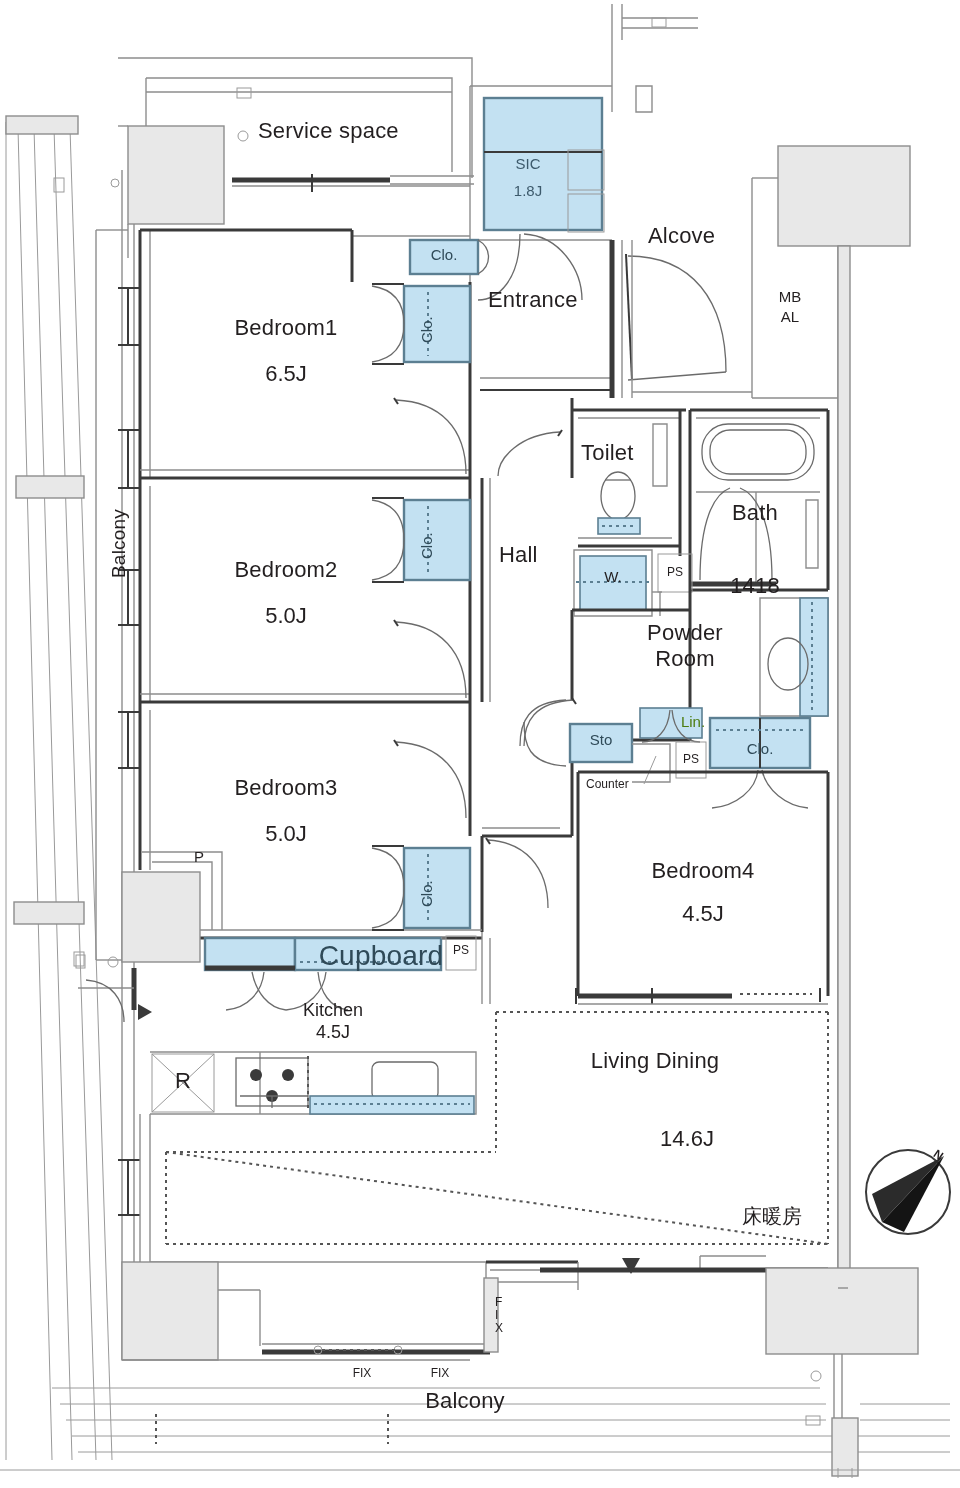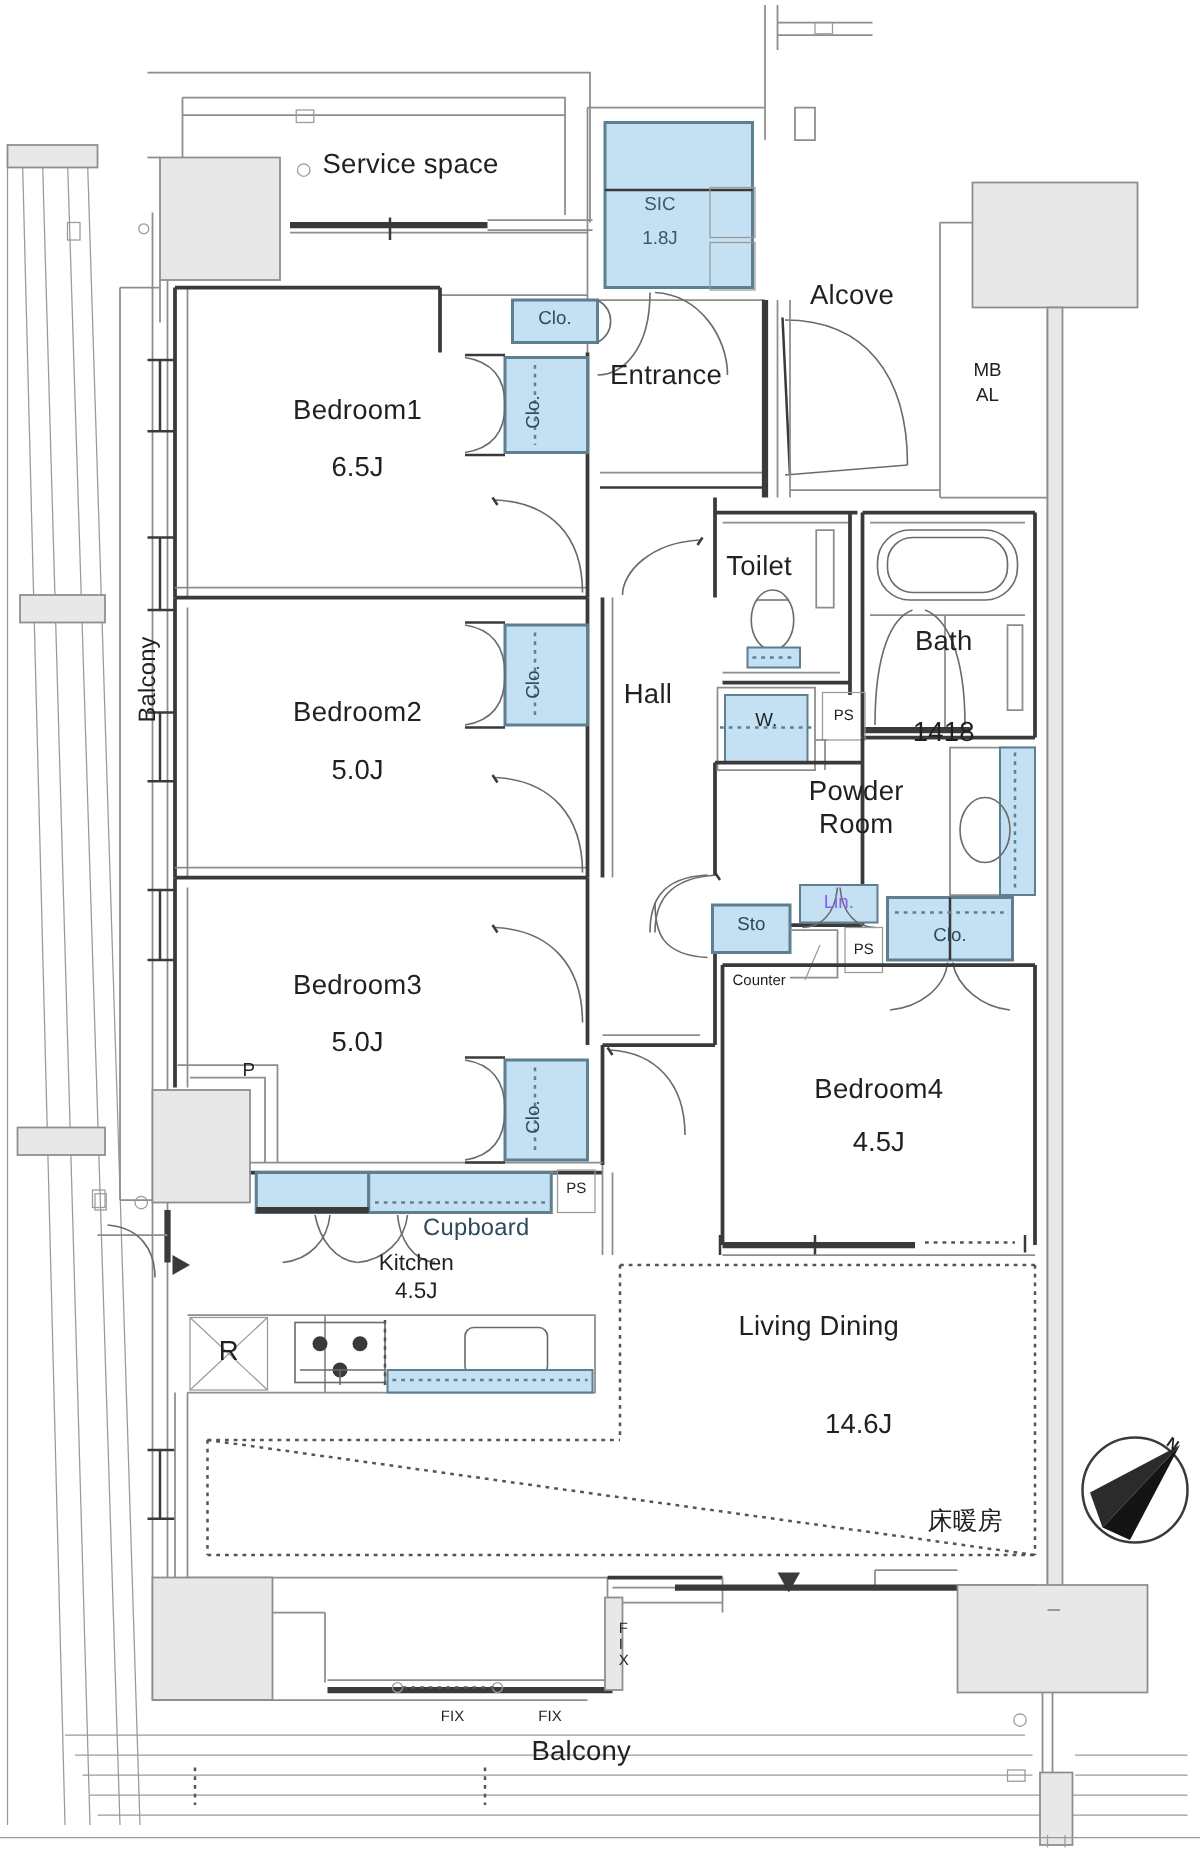--- a/index.html
+++ b/index.html
@@ -431,34 +431,34 @@
 <div class="lbl room-name" style="left:499px; top:542px;">Hall</div>
 <div class="lbl room-name" style="left:581px; top:440px;">Toilet</div>
 
 <div class="lbl room-name ctr" style="left:700px; top:500px; width:110px;">Bath</div>
 <div class="lbl room-name ctr" style="left:700px; top:527px; width:110px;margin-top:46px;">1418</div>
 
 <div class="lbl room-name ctr" style="left:610px; top:620px; width:150px;">Powder</div>
 <div class="lbl room-name ctr" style="left:610px; top:646px; width:150px;">Room</div>
 
 <div class="lbl small ctr" style="left:575px; top:731px; width:52px; color:#2f4a58;">Sto</div>
-<div class="lbl small ctr" style="left:644px; top:713px; width:54px; color:#8b5cf6;">Lin.</div>
+<div class="lbl small ctr" style="left:666px; top:713px; width:54px; color:#4d7c0f;">Lin.</div>
 <div class="lbl tiny ctr" style="left:678px; top:752px; width:26px;">PS</div>
 <div class="lbl tiny" style="left:586px; top:777px;">Counter</div>
 <div class="lbl small ctr" style="left:712px; top:740px; width:96px; color:#2f4a58;">Clo.</div>
 
 <div class="lbl tiny ctr" style="left:659px; top:565px; width:32px;">PS</div>
 <div class="lbl small ctr" style="left:581px; top:568px; width:64px;">W.</div>
 
 <div class="lbl small ctr" style="left:412px; top:246px; width:64px; color:#2f4a58;">Clo.</div>
 <div class="lbl small vert" style="left:418px; top:343px; color:#2f4a58;">Clo.</div>
 <div class="lbl small vert" style="left:418px; top:559px; color:#2f4a58;">Clo.</div>
 <div class="lbl small vert" style="left:418px; top:907px; color:#2f4a58;">Clo.</div>
 
-<div class="lbl room-name ctr" style="left:295px; top:940px; width:172px; color:#2f4a58; font-size:19px;margin-top:32px;">Cupboard</div>
+<div class="lbl room-name ctr" style="left:295px; top:940px; width:172px; color:#2f4a58; font-size:28px;">Cupboard</div>
 <div class="lbl tiny ctr" style="left:448px; top:943px; width:26px;">PS</div>
 
 <div class="lbl small ctr" style="left:268px; top:1000px; width:130px; font-size:18px;">Kitchen</div>
 <div class="lbl small ctr" style="left:268px; top:1022px; width:130px; font-size:18px;">4.5J</div>
 <div class="lbl room-name ctr" style="left:162px; top:1068px; width:42px;">R</div>
 <div class="lbl small ctr" style="left:188px; top:848px; width:22px;">P</div>
 
 <div class="lbl room-name ctr" style="left:550px; top:1048px; width:210px;">Living Dining</div>
 <div class="lbl room-area ctr" style="left:582px; top:1126px; width:210px;">14.6J</div>
 <div class="lbl small" style="left:742px; top:1203px; font-family:'DejaVu Sans',sans-serif; font-size:20px;">床暖房</div>

